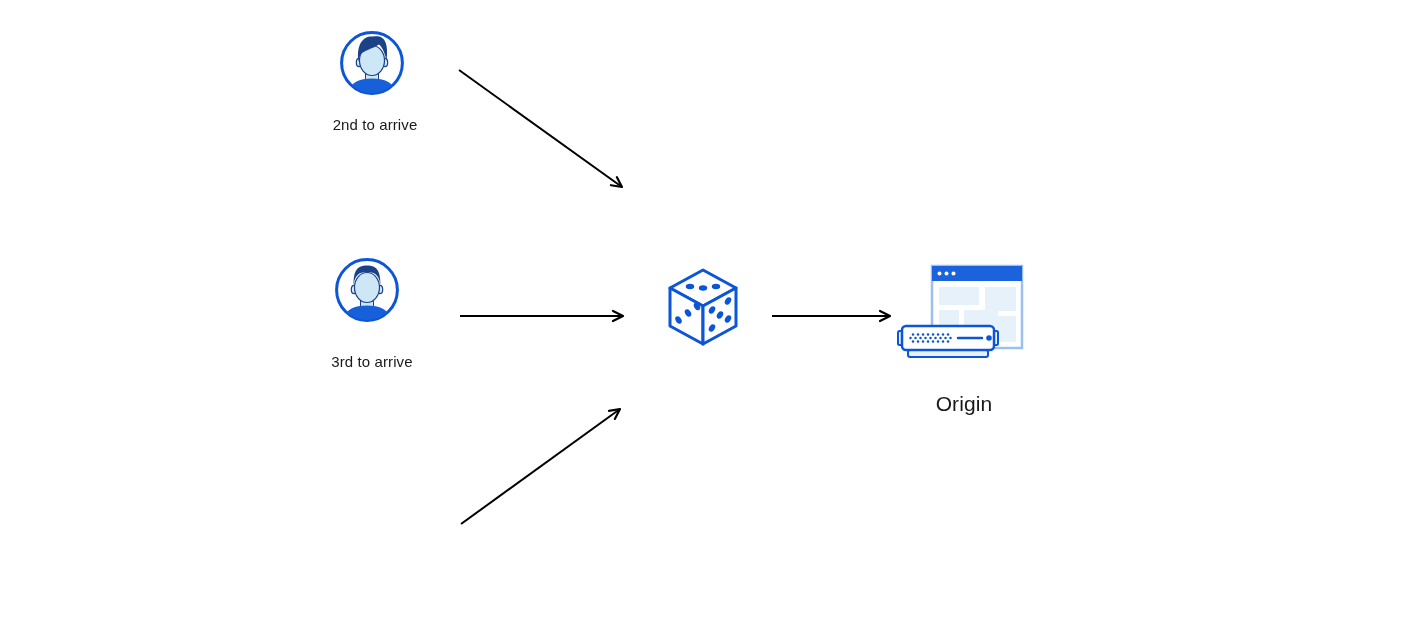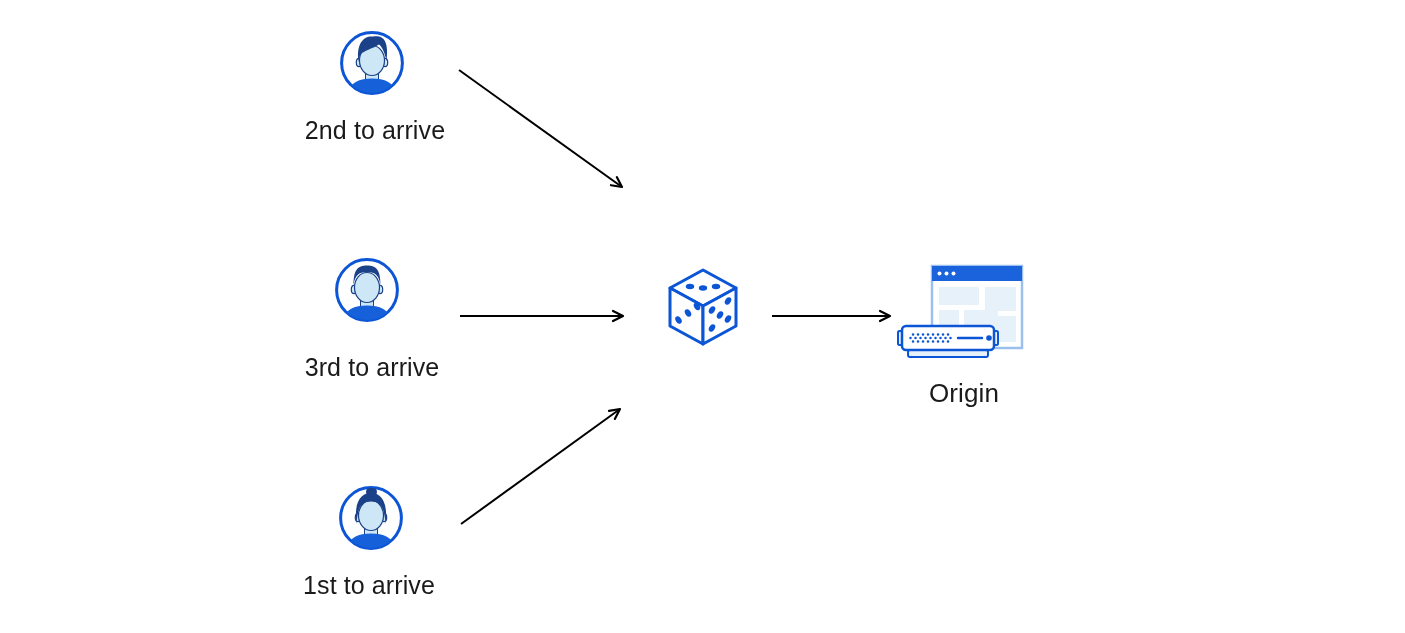--- a/index.html
+++ b/index.html
@@ -10,21 +10,21 @@
     font-family:"Liberation Sans",sans-serif;
     overflow:hidden;
   }
   .arrows{position:absolute;left:0;top:0;width:1405px;height:633px;pointer-events:none;}
   .node{position:absolute;}
   .node-label{
     position:absolute;
     transform:translateX(-50%);
     white-space:nowrap;
     color:var(--text,#1a1a1a);
-    font-size:25px;
+    font-size:15px;
     letter-spacing:0.1px;
   }
   .avatar-svg{display:block;}
 </style>
 </head>
 <body>
 
 <div class="canvas">
 
   <svg class="arrows" viewBox="0 0 1405 633">
@@ -72,40 +72,20 @@
         <path d="M10,68 C10,54 20,49.5 34,49.5 C48,49.5 58,54 58,68 Z" fill="var(--shirt)"></path>
         <ellipse cx="21" cy="33.5" rx="2.7" ry="4.2" fill="var(--face)" stroke="var(--navy)" stroke-width="1.2"></ellipse>
         <ellipse cx="47" cy="33.5" rx="2.7" ry="4.2" fill="var(--face)" stroke="var(--navy)" stroke-width="1.2"></ellipse>
         <ellipse cx="34" cy="31.5" rx="12.5" ry="15" fill="var(--face)" stroke="var(--navy)" stroke-width="1.2"></ellipse>
         <path d="M20.5,29 C20.5,14 24.5,9.5 34,9.5 C43.5,9.5 47.5,14 47.5,29 C46,19.5 42.5,16 34,16 C25.5,16 22,19.5 20.5,29 Z" fill="var(--navy)"></path>
       </g>
     </svg>
     <div class="node-label" style="left:39px;top:97px;">3rd to arrive</div>
   </div>
 
-  <div class="node" style="left:337px;top:484px;">
-    <svg class="avatar-svg" width="68" height="68" viewBox="0 0 68 68">
-      <defs>
-          <clipPath id="c3">
-            <circle cx="34" cy="34" r="30"></circle>
-          </clipPath>
-        </defs>
-      <circle cx="34" cy="34" r="30.4" fill="#ffffff" stroke="var(--accent)" stroke-width="3"></circle>
-      <g clip-path="url(#c3)">
-        <rect x="27.5" y="40" width="13" height="13" fill="var(--face)" stroke="var(--navy)" stroke-width="1"></rect>
-        <path d="M10,68 C10,54 20,49.5 34,49.5 C48,49.5 58,54 58,68 Z" fill="var(--shirt)"></path>
-        <ellipse cx="21" cy="33.5" rx="2.7" ry="4.2" fill="var(--face)" stroke="var(--navy)" stroke-width="1.2"></ellipse>
-        <ellipse cx="47" cy="33.5" rx="2.7" ry="4.2" fill="var(--face)" stroke="var(--navy)" stroke-width="1.2"></ellipse>
-        <ellipse cx="34" cy="31.5" rx="12.5" ry="15" fill="var(--face)" stroke="var(--navy)" stroke-width="1.2"></ellipse>
-        <ellipse cx="34.5" cy="8" rx="5.5" ry="4.8" fill="var(--navy)"></ellipse>
-        <path d="M19.5,40 C16.5,16 25,9 34,9 C43,9 51.5,16 48.5,40 C47.5,26 45,17.5 34,17.5 C23,17.5 20.5,26 19.5,40 Z" fill="var(--navy)"></path>
-      </g>
-    </svg>
-    <div class="node-label" style="left:32px;top:87px;">1st to arrive</div>
-  </div>
 
   <div class="node" style="left:665px;top:265px;">
     <svg width="76" height="86" viewBox="0 0 76 86">
       <g fill="#ffffff" stroke="var(--accent)" stroke-width="3" stroke-linejoin="round">
         <path d="M38,5 L71,23 L38,41 L5,23 Z"></path>
         <path d="M5,23 L38,41 L38,79 L5,61 Z"></path>
         <path d="M38,41 L71,23 L71,61 L38,79 Z"></path>
       </g>
       <g fill="var(--accent)">
         <ellipse cx="25" cy="21.5" rx="4.2" ry="2.8"></ellipse>
@@ -166,16 +146,16 @@
           <circle cx="27" cy="81.5" r="1.25"></circle>
           <circle cx="32" cy="81.5" r="1.25"></circle>
           <circle cx="37" cy="81.5" r="1.25"></circle>
           <circle cx="42" cy="81.5" r="1.25"></circle>
           <circle cx="47" cy="81.5" r="1.25"></circle>
           <circle cx="52" cy="81.5" r="1.25"></circle>
       </g>
       <line x1="62" y1="78" x2="86" y2="78" stroke="var(--accent)" stroke-width="2.5" stroke-linecap="round"></line>
       <circle cx="93" cy="78" r="2.8" fill="var(--accent)"></circle>
     </svg>
-    <div class="node-label" style="left:68px;top:118px;font-size:26px;">Origin</div>
+    <div class="node-label" style="left:68px;top:132px;font-size:21px;">Origin</div>
   </div>
 
 </div>
 
 </body></html>

